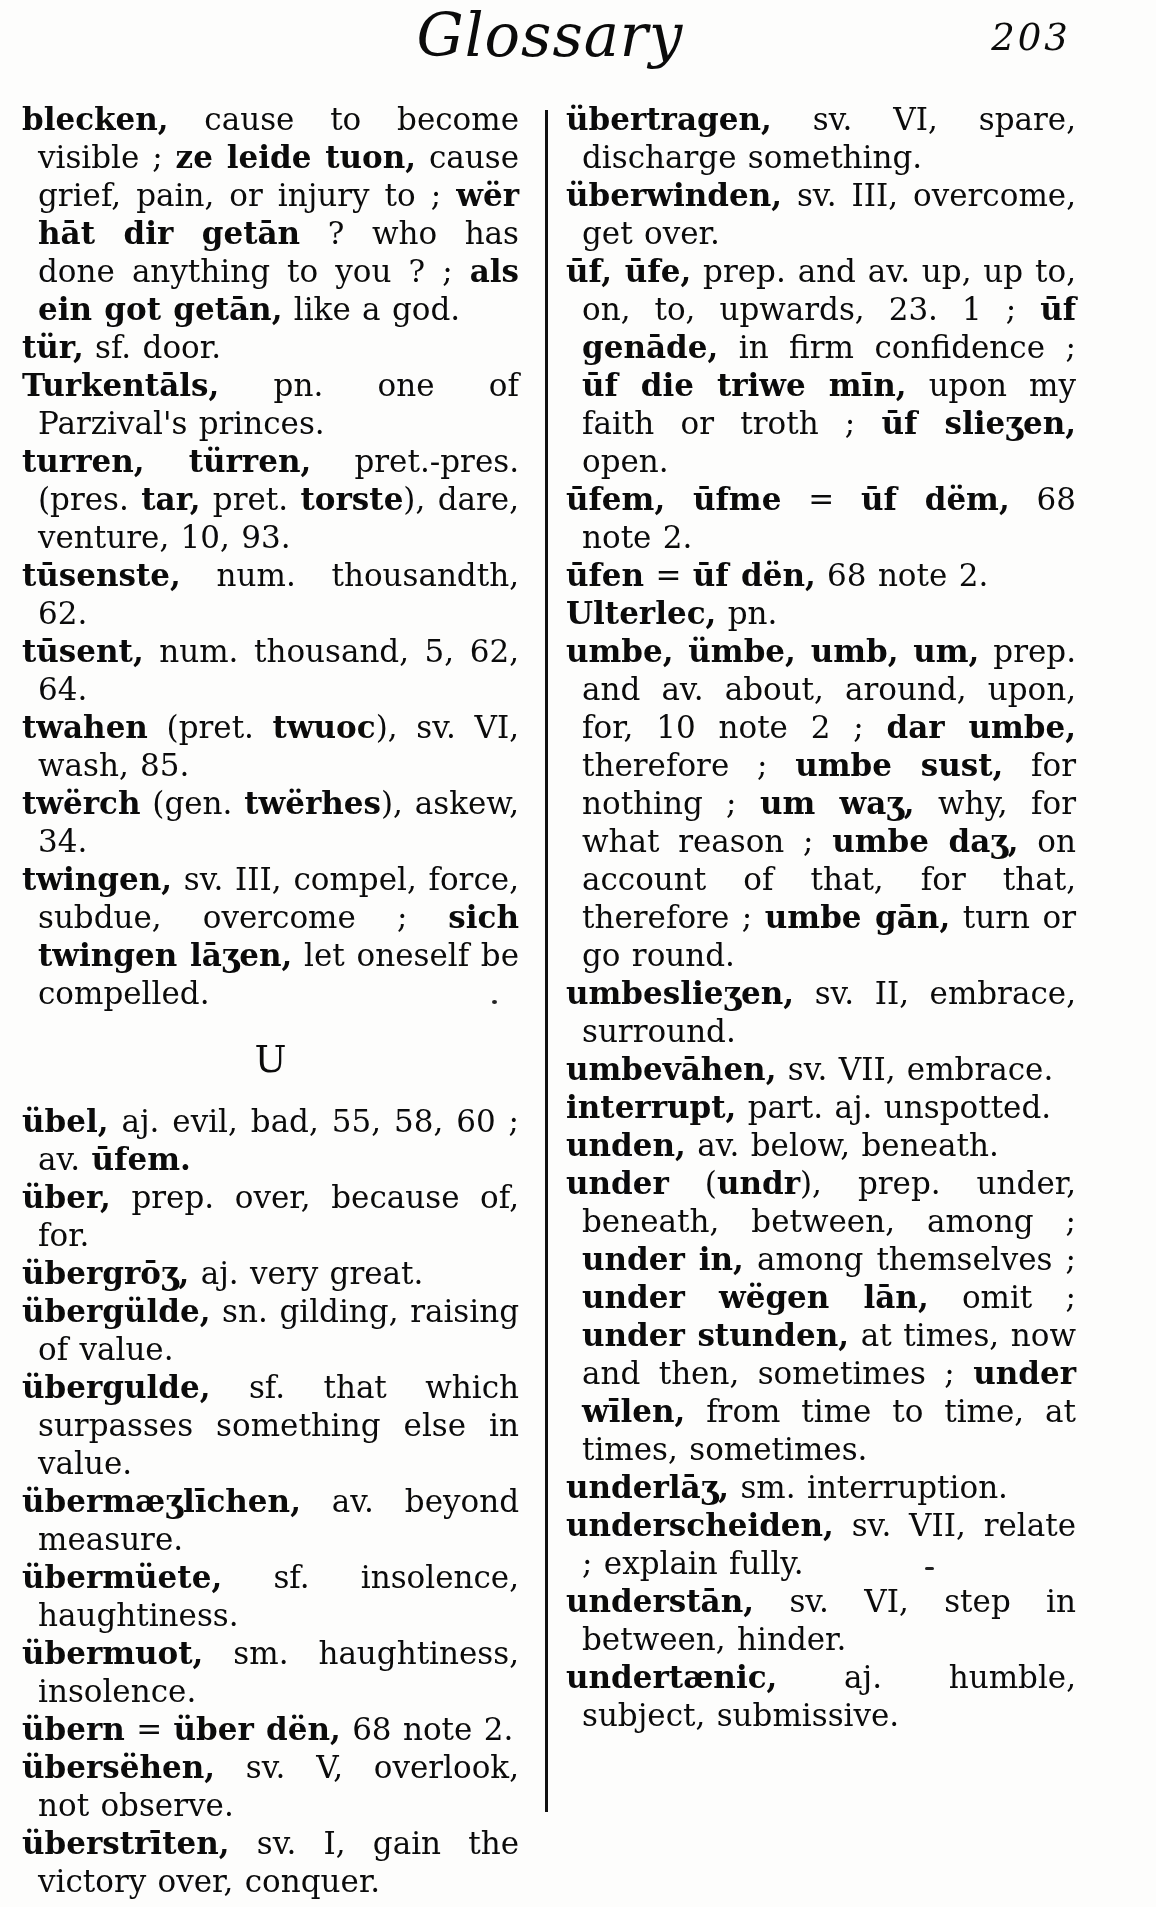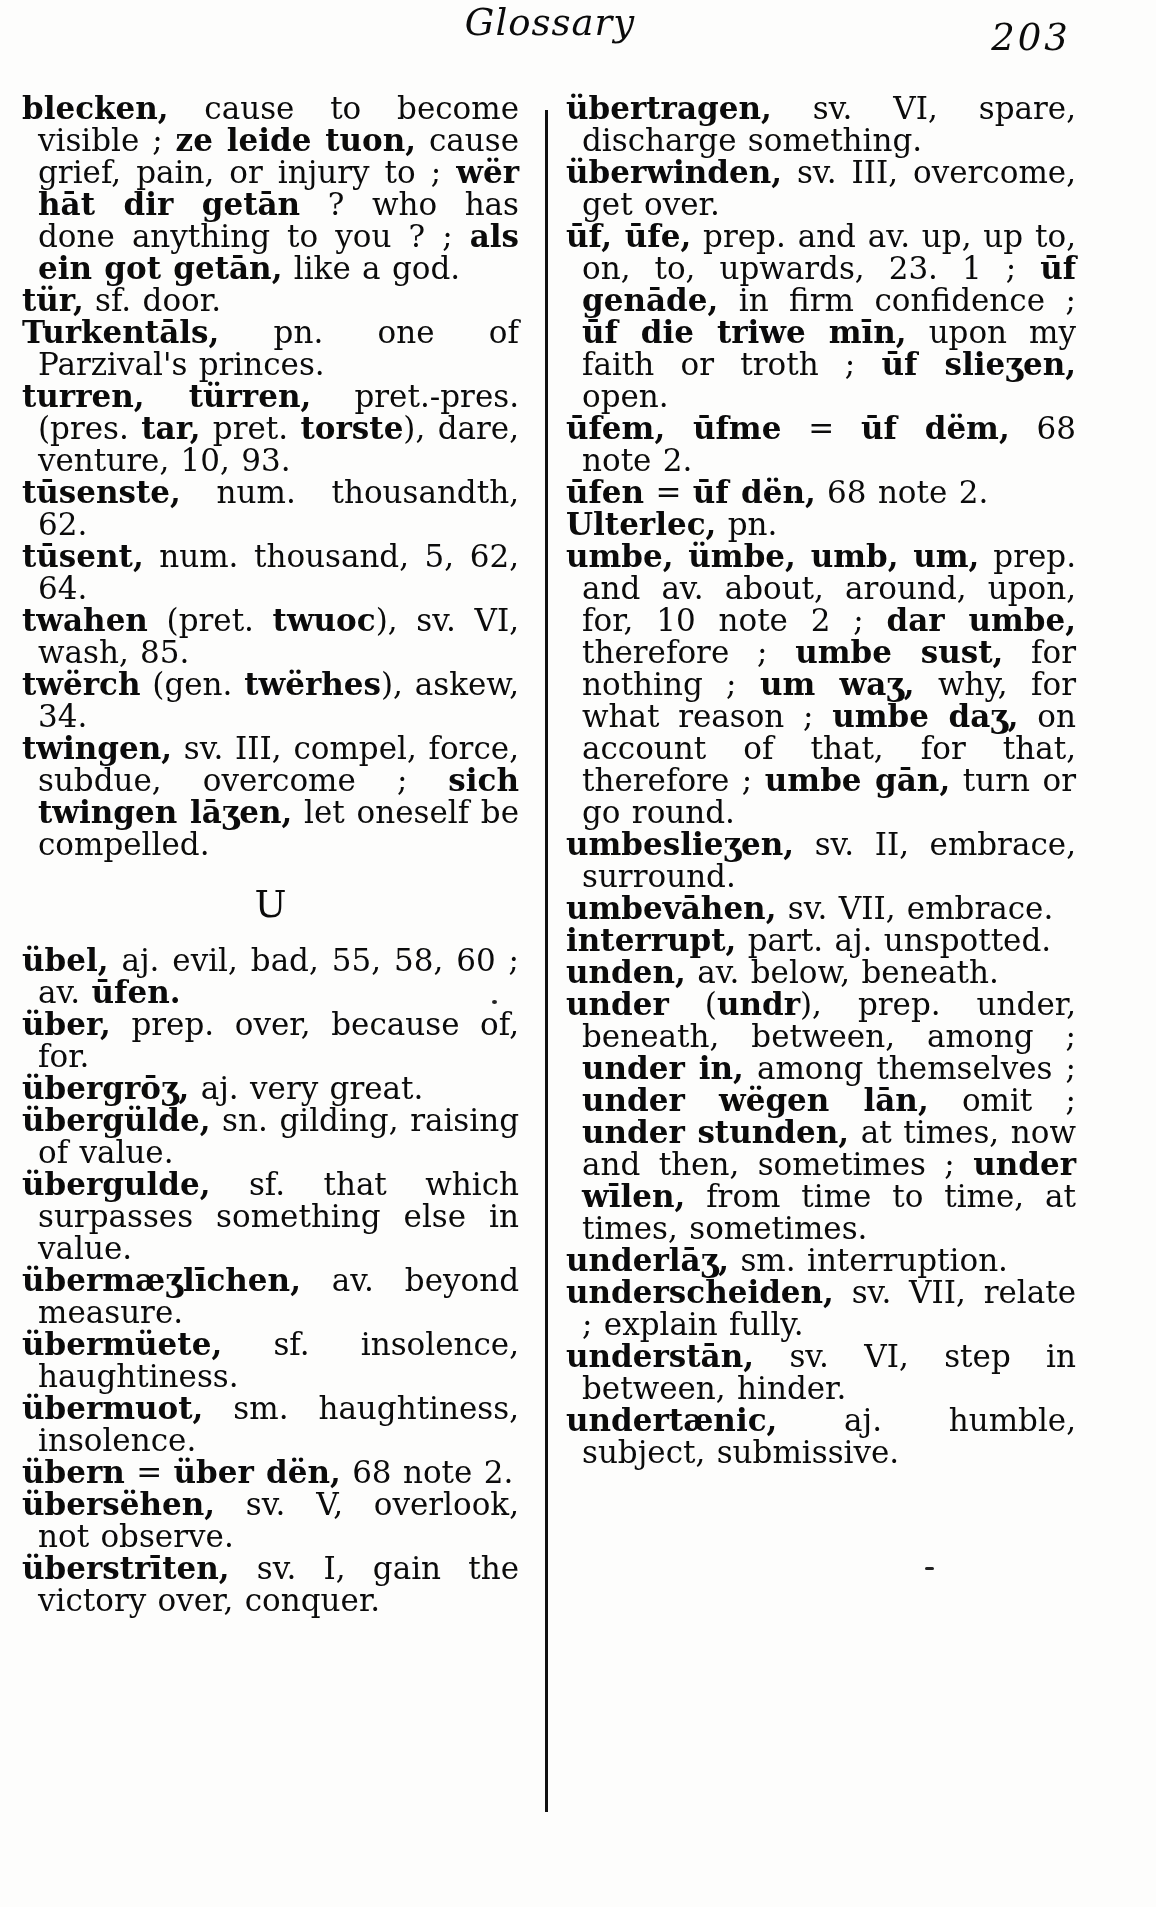--- a/index.html
+++ b/index.html
@@ -17,40 +17,40 @@
     font-family: "DejaVu Serif", "Liberation Serif", serif;
     overflow: hidden;
   }
   .running-title {
     position: absolute;
     top: 2px;
     left: 380px;
     width: 340px;
     text-align: center;
     font-style: italic;
-    font-size: 37px;
+    font-size: 59px;
     line-height: 1.15;
     letter-spacing: 1px;
   }
   .page-number {
     position: absolute;
     top: 16px;
     left: 985px;
     width: 92px;
     text-align: center;
     font-size: 37px;
     letter-spacing: 3px;
     font-style: italic;
   }
   .column {
     position: absolute;
-    top: 92px;
+    top: 100px;
     text-align: justify;
     font-size: 31px;
-    line-height: 32px;
+    line-height: 38px;
     word-spacing: 1.5px;
   }
   .column-left  { left: 22px;  width: 497px; }
   .column-right { left: 566px; width: 510px; }
   .column-divider {
     position: absolute;
     left: 545px;
     top: 110px;
     width: 3px;
     height: 1702px;
@@ -92,21 +92,21 @@
       <div class="entry"><span class="b">blecken,</span><span class="n"> cause to become visible ; </span><span class="b">ze leide tuon,</span><span class="n"> cause grief, pain, </span><span class="i">or</span><span class="n"> injury to ; </span><span class="b">wër hāt dir getān</span><span class="n"> ? who has done anything to you ? ; </span><span class="b">als ein got getān,</span><span class="n"> like a god.</span></div>
       <div class="entry"><span class="b">tür,</span><span class="n"> </span><span class="i">sf.</span><span class="n"> door.</span></div>
       <div class="entry"><span class="b">Turkentāls,</span><span class="n"> </span><span class="i">pn.</span><span class="n"> one of Parzival's princes.</span></div>
       <div class="entry"><span class="b">turren, türren,</span><span class="n"> </span><span class="i">pret.-pres.</span><span class="n"> (</span><span class="i">pres.</span><span class="n"> </span><span class="b">tar,</span><span class="n"> </span><span class="i">pret.</span><span class="n"> </span><span class="b">torste</span><span class="n">), dare, venture, 10, 93.</span></div>
       <div class="entry"><span class="b">tūsenste,</span><span class="n"> </span><span class="i">num.</span><span class="n"> thousandth, 62.</span></div>
       <div class="entry"><span class="b">tūsent,</span><span class="n"> </span><span class="i">num.</span><span class="n"> thousand, 5, 62, 64.</span></div>
       <div class="entry"><span class="b">twahen</span><span class="n"> (</span><span class="i">pret.</span><span class="n"> </span><span class="b">twuoc</span><span class="n">), </span><span class="i">sv.</span><span class="n"> VI, wash, 85.</span></div>
       <div class="entry"><span class="b">twërch</span><span class="n"> (</span><span class="i">gen.</span><span class="n"> </span><span class="b">twërhes</span><span class="n">), askew, 34.</span></div>
       <div class="entry"><span class="b">twingen,</span><span class="n"> </span><span class="i">sv.</span><span class="n"> III, compel, force, subdue, overcome ; </span><span class="b">sich twingen lāʒen,</span><span class="n"> let oneself be compelled.</span></div>
       <div class="section-heading">U</div>
-      <div class="entry"><span class="b">übel,</span><span class="n"> </span><span class="i">aj.</span><span class="n"> evil, bad, 55, 58, 60 ; </span><span class="i">av.</span><span class="n"> </span><span class="b">ūfen.</span></div>
+      <div class="entry"><span class="b">übel,</span><span class="n"> </span><span class="i">aj.</span><span class="n"> evil, bad, 55, 58, 60 ; </span><span class="i">av.</span><span class="n"> </span><span class="b">ūfem.</span></div>
       <div class="entry"><span class="b">über,</span><span class="n"> </span><span class="i">prep.</span><span class="n"> over, because of, for.</span></div>
       <div class="entry"><span class="b">übergrōʒ,</span><span class="n"> </span><span class="i">aj.</span><span class="n"> very great.</span></div>
       <div class="entry"><span class="b">übergülde,</span><span class="n"> </span><span class="i">sn.</span><span class="n"> gilding, raising of value.</span></div>
       <div class="entry"><span class="b">übergulde,</span><span class="n"> </span><span class="i">sf.</span><span class="n"> that which surpasses something else in value.</span></div>
       <div class="entry"><span class="b">übermæʒlīchen,</span><span class="n"> </span><span class="i">av.</span><span class="n"> beyond measure.</span></div>
       <div class="entry"><span class="b">übermüete,</span><span class="n"> </span><span class="i">sf.</span><span class="n"> insolence, haughtiness.</span></div>
       <div class="entry"><span class="b">übermuot,</span><span class="n"> </span><span class="i">sm.</span><span class="n"> haughtiness, insolence.</span></div>
       <div class="entry"><span class="b">übern</span><span class="n"> = </span><span class="b">über dën,</span><span class="n"> 68 note 2.</span></div>
       <div class="entry"><span class="b">übersëhen,</span><span class="n"> </span><span class="i">sv.</span><span class="n"> V, overlook, not observe.</span></div>
       <div class="entry"><span class="b">überstrīten,</span><span class="n"> </span><span class="i">sv.</span><span class="n"> I, gain the victory over, conquer.</span></div>

